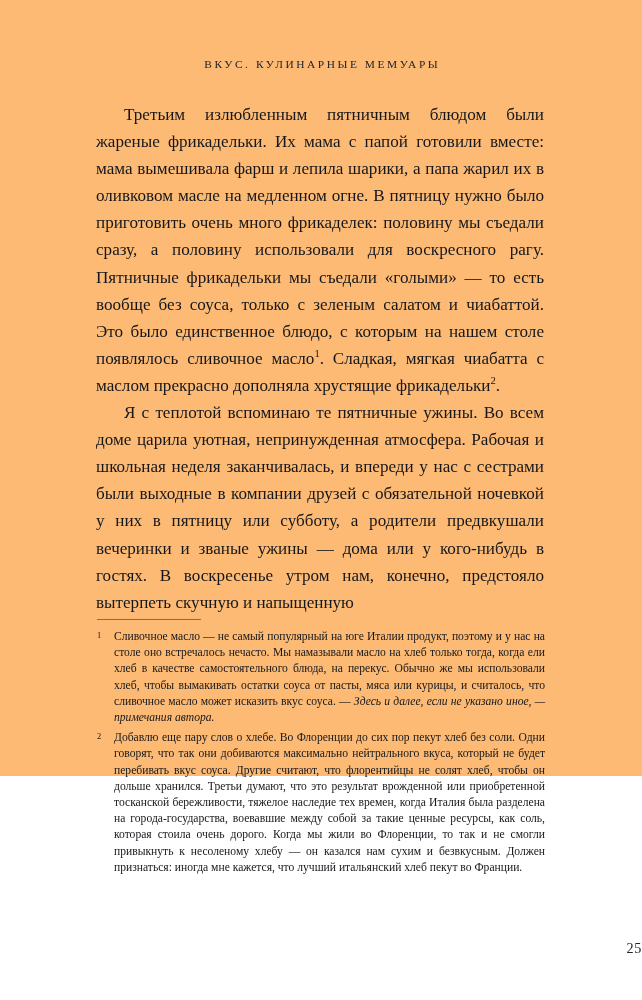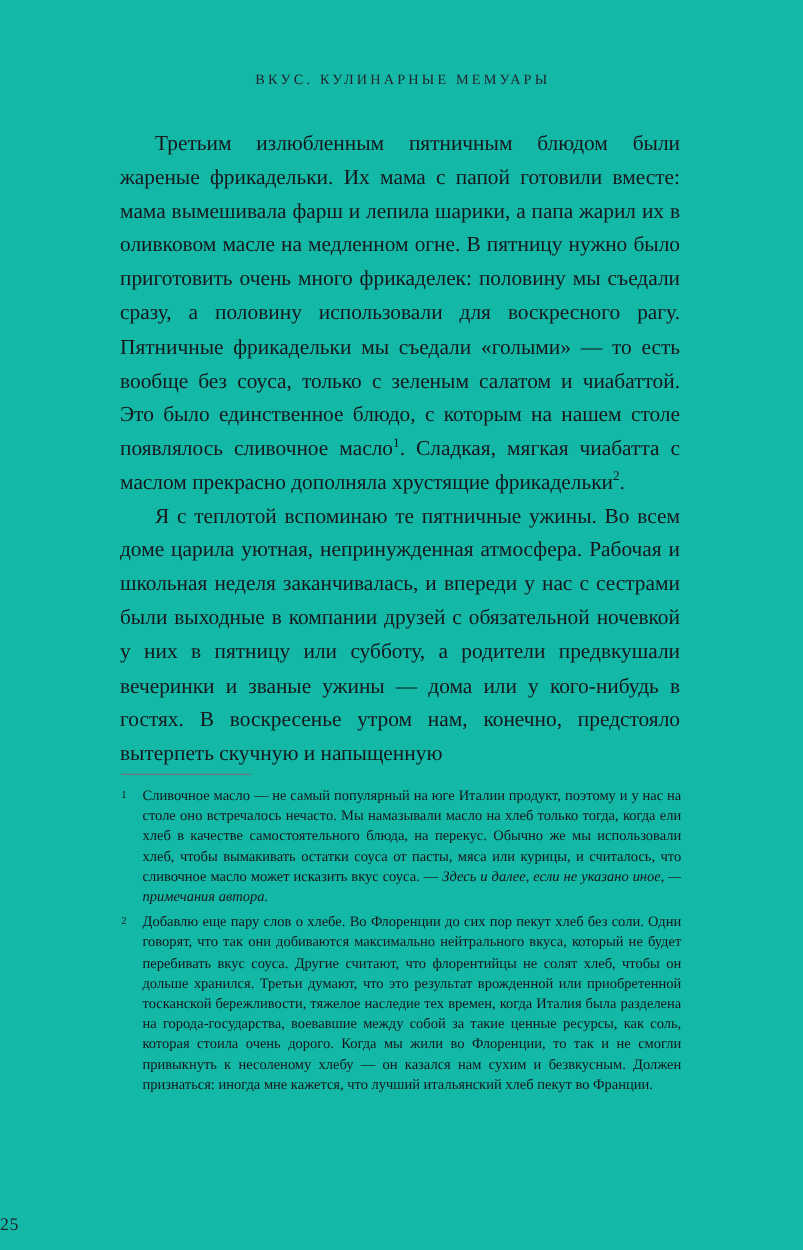--- a/index.html
+++ b/index.html
@@ -15,22 +15,22 @@
     font-family: "Liberation Serif", "DejaVu Serif", serif;
     color: #1a1a1a;
     overflow: hidden;
   }
 
   .page {
     position: absolute;
     left: 0;
     top: 0;
     width: 642px;
-    height: 1000px;
-    background: #14b8a6;
+    height: 776px;
+    background: #fdba74;
   }
 
   
   .running-head {
     position: absolute;
     left: 97px;
     top: 58px;
     width: 448px;
     text-align: center;
     font-size: 11.4px;
@@ -110,25 +110,24 @@
   .fn em {
     font-style: italic;
   }
 
   
   .folio {
     position: absolute;
     left: 0;
     top: 940px;
     width: 642px;
-    text-align: left;
+    text-align: right;
     font-size: 14.2px;
     letter-spacing: 0.6px;
     color: #20242c;
-    margin-top: 32px;
   }
 </style>
 </head>
 <body>
 
 <div class="page">
 
   <div class="running-head">ВКУС. КУЛИНАРНЫЕ МЕМУАРЫ</div>
 
   <div class="body-block">

